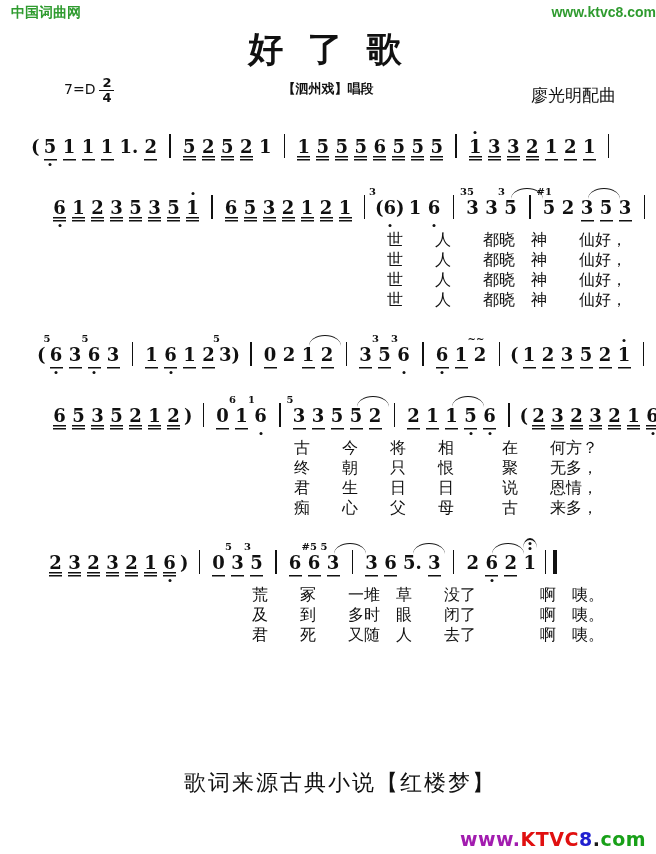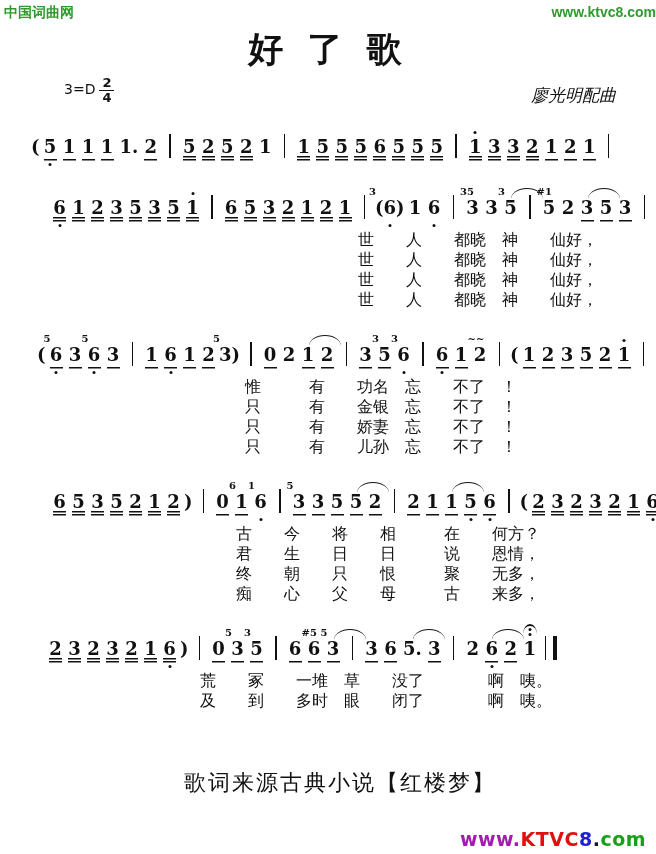--- a/index.html
+++ b/index.html
@@ -1,35 +1,35 @@
 <!DOCTYPE html>
 <html><head>
 <meta charset="utf-8">
 <style>
   html,body{margin:0;padding:0;background:#888;}
   .page{position:relative;width:656px;height:854px;background:#ffffff;margin:0 auto;
         overflow:hidden;font-family:"Liberation Sans",sans-serif;color:#111;}
   
-  .topbar{position:absolute;top:4px;left:4px;right:0;display:flex;justify-content:space-between;
+  .topbar{position:absolute;top:4px;left:11px;right:0;display:flex;justify-content:space-between;
           padding:0 0;font-size:14px;font-weight:bold;}
   .topbar .site{cursor:pointer;}
   
   .title{position:absolute;top:26px;left:0;right:0;text-align:center;
          font-family:"DejaVu Serif","Liberation Serif",serif;font-size:35px;font-weight:600;
          letter-spacing:6px;}
   .subtitle{position:absolute;top:80px;left:0;right:0;text-align:center;
             font-size:13px;font-weight:bold;}
   .keysig{position:absolute;top:76px;left:64px;font-size:14px;
           font-family:"DejaVu Sans","Liberation Sans",sans-serif;}
   .frac{display:inline-block;vertical-align:middle;text-align:center;line-height:1.05;
         font-size:13px;font-weight:bold;margin-left:4px;}
   .frac .num{display:block;border-bottom:1px solid #111;padding:0 3px;}
   .frac .den{display:block;}
   .composer{position:absolute;top:84px;right:40px;font-size:17px;
-            font-family:"DejaVu Serif","Liberation Serif",serif;font-style:italic;}
+            font-family:"DejaVu Serif","Liberation Serif",serif;}
   
   #score{position:absolute;top:118px;left:0;right:0;}
   .system{margin-bottom:16px;}
   .notation-line{white-space:nowrap;padding-top:16px;margin-bottom:6px;}
   .s0 .notation-line{padding-left:30px;}
   .s1 .notation-line{padding-left:50px;}
   .s2 .notation-line{padding-left:36px;}
   .s3 .notation-line{padding-left:50px;}
   .s4 .notation-line{padding-left:46px;}
   .note{position:relative;display:inline-block;min-width:13px;text-align:center;
@@ -52,21 +52,21 @@
        border-top:1.5px solid #111;border-radius:50% 50% 0 0/100% 100% 0 0;}
   .ferm{position:absolute;top:-14px;left:50%;transform:translateX(-50%);
         width:14px;height:8px;border-top:2px solid #111;
         border-radius:50% 50% 0 0/100% 100% 0 0;}
   .ferm::after{content:"";position:absolute;left:50%;top:2px;transform:translateX(-50%);
         width:3px;height:3px;border-radius:50%;background:#111;}
   .bar{display:inline-block;width:1.5px;height:24px;background:#111;
        margin:0 9px;vertical-align:-5px;}
   .finalbar{display:inline-block;width:7px;height:24px;vertical-align:-5px;margin:0 6px;
        border-left:1.5px solid #111;border-right:4.5px solid #111;}
-  .lyrics{font-family:Liberation Sans, sans-serif;font-size:16px;line-height:20px;}
+  .lyrics{font-family:Liberation Sans, sans-serif;font-size:16px;line-height:20px;text-align:center;}
   .s1 .lyrics{padding-left:358px;}
   .s2 .lyrics{padding-left:245px;}
   .s3 .lyrics{padding-left:205px;margin-left:31px;}
   .s4 .lyrics{padding-left:200px;}
   .lyric-row{white-space:pre;}
   
   .footer-note{position:absolute;top:768px;left:0;right:0;text-align:center;
                font-family:"DejaVu Serif","Liberation Serif",serif;font-size:22px;
                letter-spacing:2px;padding-left:24px;}
   .logo{position:absolute;right:10px;bottom:4px;font-family:"DejaVu Sans","Liberation Sans",sans-serif;
@@ -78,62 +78,58 @@
 <div class="page">
 
   <div class="topbar">
     <span class="site" style="color: rgb(47, 155, 47);">中国词曲网</span>
     <span class="site" style="color: rgb(47, 155, 47);">www.ktvc8.com</span>
   </div>
 
   <div class="title">好 了 歌</div>
 
   <div class="keysig">
-    <span>3=D</span><span class="frac"><span class="num">2</span><span class="den">4</span></span>
+    <span>7=D</span><span class="frac"><span class="num">2</span><span class="den">4</span></span>
   </div>
 
+  <div class="subtitle">【泗州戏】唱段</div>
 
   <div class="composer">廖光明配曲</div>
 
   <div id="score">
       <div class="system s0">
         <div class="notation-line"><span class="note par">(</span><span class="note u1">5<i class="lo"></i></span><span class="note u1">1</span><span class="note u1">1</span><span class="note u1">1</span><span class="note">1.</span><span class="note u1">2</span><span class="bar"></span><span class="note u2">5</span><span class="note u2">2</span><span class="note u2">5</span><span class="note u2">2</span><span class="note">1</span><span class="bar"></span><span class="note u2">1</span><span class="note u2">5</span><span class="note u2">5</span><span class="note u2">5</span><span class="note u2">6</span><span class="note u2">5</span><span class="note u2">5</span><span class="note u2">5</span><span class="bar"></span><span class="note u2">1<i class="hi"></i></span><span class="note u2">3</span><span class="note u2">3</span><span class="note u2">2</span><span class="note u1">1</span><span class="note u1">2</span><span class="note u1">1</span><span class="bar"></span></div>
       </div>
       <div class="system s1">
         <div class="notation-line"><span class="note u2">6<i class="lo"></i></span><span class="note u2">1</span><span class="note u2">2</span><span class="note u2">3</span><span class="note u2">5</span><span class="note u2">3</span><span class="note u2">5</span><span class="note u2">1<i class="hi"></i></span><span class="bar"></span><span class="note u2">6</span><span class="note u2">5</span><span class="note u2">3</span><span class="note u2">2</span><span class="note u2">1</span><span class="note u2">2</span><span class="note u2">1</span><span class="bar"></span><span class="note par">(6)<i class="lo"></i><i class="gr">3</i></span><span class="note">1</span><span class="note">6<i class="lo"></i></span><span class="bar"></span><span class="note">3<i class="gr">35</i></span><span class="note">3</span><span class="note">5<i class="gr">3</i><i class="arc"></i></span><span class="bar"></span><span class="note">5<i class="gr">#1</i></span><span class="note">2</span><span class="note u1">3<i class="arc"></i></span><span class="note u1">5</span><span class="note u1">3</span><span class="bar"></span></div>
         <div class="lyrics">
           <div class="lyric-row">世　　人　　都晓　神　　仙好，</div>
           <div class="lyric-row">世　　人　　都晓　神　　仙好，</div>
           <div class="lyric-row">世　　人　　都晓　神　　仙好，</div>
           <div class="lyric-row">世　　人　　都晓　神　　仙好，</div>
         </div>
       </div>
       <div class="system s2">
         <div class="notation-line"><span class="note par">(</span><span class="note u1">6<i class="lo"></i><i class="gr">5</i></span><span class="note u1">3</span><span class="note u1">6<i class="lo"></i><i class="gr">5</i></span><span class="note u1">3</span><span class="bar"></span><span class="note u1">1</span><span class="note u1">6<i class="lo"></i></span><span class="note u1">1</span><span class="note u1">2</span><span class="note par">3)<i class="gr">5</i></span><span class="bar"></span><span class="note u1">0</span><span class="note">2</span><span class="note u1">1<i class="arc"></i></span><span class="note u1">2</span><span class="bar"></span><span class="note u1">3</span><span class="note u1">5<i class="gr">3</i></span><span class="note">6<i class="lo"></i><i class="gr">3</i></span><span class="bar"></span><span class="note u1">6<i class="lo"></i></span><span class="note u1">1</span><span class="note">2<i class="gr">~~</i></span><span class="bar"></span><span class="note par">(</span><span class="note u1">1</span><span class="note u1">2</span><span class="note u1">3</span><span class="note u1">5</span><span class="note u1">2</span><span class="note u1">1<i class="hi"></i></span><span class="bar"></span></div>
-        <div class="lyrics">
-          <div class="lyric-row">惟　　　有　　功名　忘　　不了　！</div>
-          <div class="lyric-row">只　　　有　　金银　忘　　不了　！</div>
-          <div class="lyric-row">只　　　有　　娇妻　忘　　不了　！</div>
-          <div class="lyric-row">只　　　有　　儿孙　忘　　不了　！</div>
-        </div>
       </div>
       <div class="system s3">
         <div class="notation-line"><span class="note u2">6</span><span class="note u2">5</span><span class="note u2">3</span><span class="note u2">5</span><span class="note u2">2</span><span class="note u2">1</span><span class="note u2">2</span><span class="note par">)</span><span class="bar"></span><span class="note u1">0</span><span class="note u1">1<i class="gr">6</i></span><span class="note">6<i class="lo"></i><i class="gr">1</i></span><span class="bar"></span><span class="note u1">3<i class="gr">5</i></span><span class="note u1">3</span><span class="note u1">5</span><span class="note u1">5<i class="arc"></i></span><span class="note u1">2</span><span class="bar"></span><span class="note u1">2</span><span class="note u1">1</span><span class="note u1">1<i class="arc"></i></span><span class="note u1">5<i class="lo"></i></span><span class="note u1">6<i class="lo"></i></span><span class="bar"></span><span class="note par">(</span><span class="note u2">2</span><span class="note u2">3</span><span class="note u2">2</span><span class="note u2">3</span><span class="note u2">2</span><span class="note u2">1</span><span class="note u2">6<i class="lo"></i></span></div>
         <div class="lyrics">
           <div class="lyric-row">古　　今　　将　　相　　　在　　何方？</div>
+          <div class="lyric-row">终　　朝　　只　　恨　　　聚　　无多，</div>
           <div class="lyric-row">君　　生　　日　　日　　　说　　恩情，</div>
-          <div class="lyric-row">终　　朝　　只　　恨　　　聚　　无多，</div>
           <div class="lyric-row">痴　　心　　父　　母　　　古　　来多，</div>
         </div>
       </div>
       <div class="system s4">
         <div class="notation-line"><span class="note u2">2</span><span class="note u2">3</span><span class="note u2">2</span><span class="note u2">3</span><span class="note u2">2</span><span class="note u2">1</span><span class="note u2">6<i class="lo"></i></span><span class="note par">)</span><span class="bar"></span><span class="note u1">0</span><span class="note u1">3<i class="gr">5</i></span><span class="note u1">5<i class="gr">3</i></span><span class="bar"></span><span class="note u1">6</span><span class="note u1">6<i class="gr">#5</i></span><span class="note u1">3<i class="gr">5</i><i class="arc"></i></span><span class="bar"></span><span class="note u1">3</span><span class="note u1">6</span><span class="note">5.<i class="arc"></i></span><span class="note u1">3</span><span class="bar"></span><span class="note">2</span><span class="note u1">6<i class="lo"></i><i class="arc"></i></span><span class="note u1">2</span><span class="note">1<i class="hi"></i><i class="ferm"></i></span><span class="finalbar"></span></div>
         <div class="lyrics">
           <div class="lyric-row">荒　　冢　　一堆　草　　没了　　　　啊　咦。</div>
           <div class="lyric-row">及　　到　　多时　眼　　闭了　　　　啊　咦。</div>
+          <div class="lyric-row">君　　死　　又随　人　　去了　　　　啊　咦。</div>
         </div>
       </div>
     </div>
 
   <div class="footer-note">歌词来源古典小说【红楼梦】</div>
 
   <div class="logo">
     <span style="color: #a21caf;">www.</span><span style="color: rgb(224, 16, 16);">KTVC</span><span style="color: rgb(32, 32, 208);">8</span><span style="color: rgb(26, 26, 26);">.</span><span style="color: rgb(24, 160, 24);">com</span>
   </div>
 

